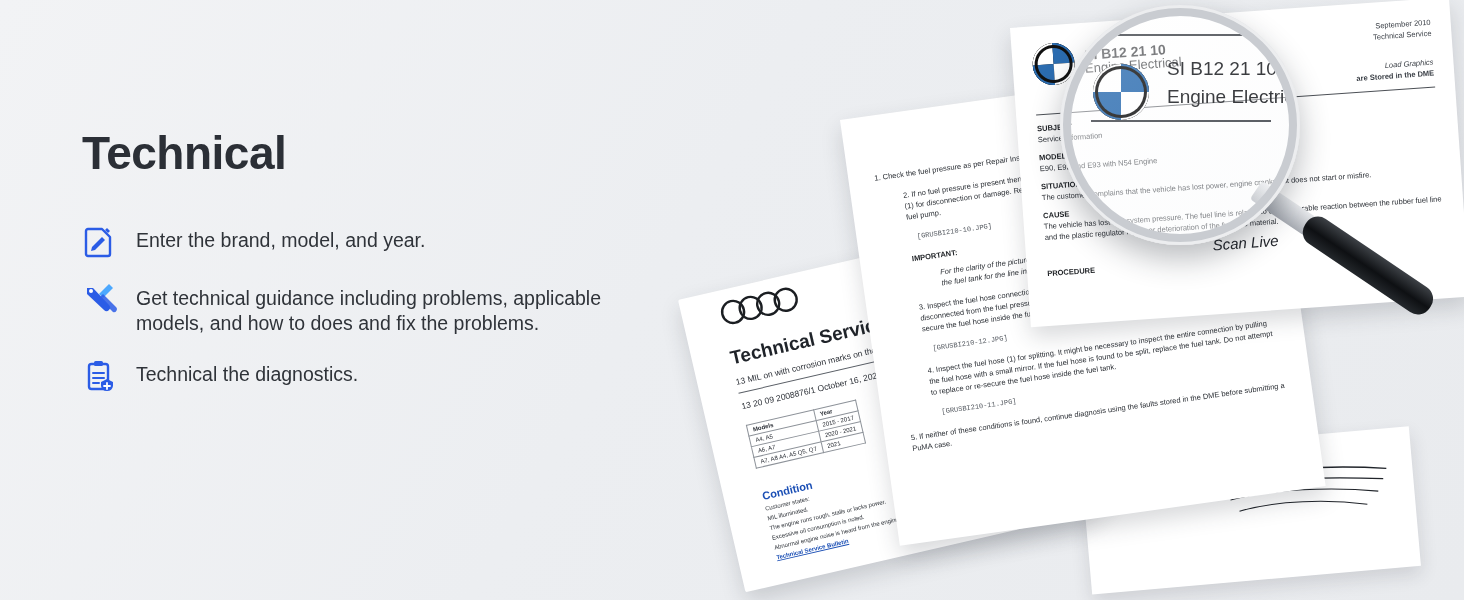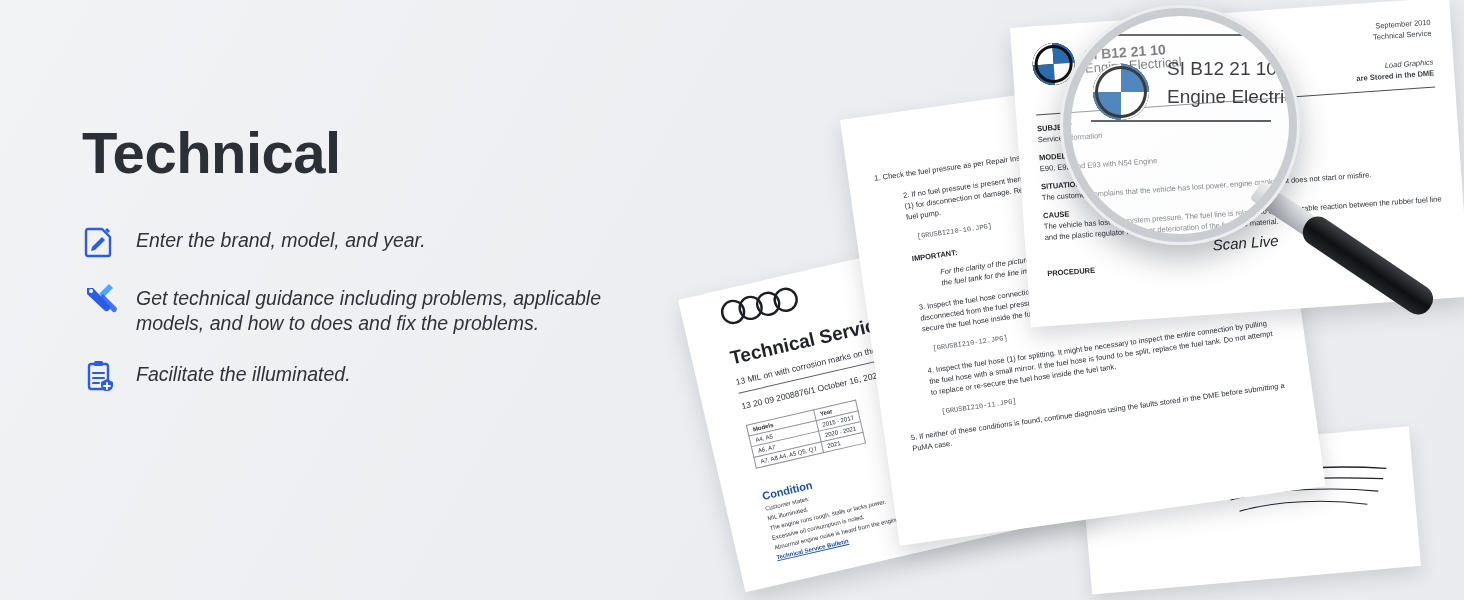--- a/index.html
+++ b/index.html
@@ -21,35 +21,34 @@
   }
 
   
   .left-col {
     position: absolute;
     left: 82px;
     top: 128px;
     width: 600px;
   }
   .headline {
-    font-size: 58px;
+    font-size: 46px;
     line-height: 50px;
     font-weight: bold;
     color: #2b2f36;
     letter-spacing: -0.5px;
     margin: 0 0 46px 0;
   }
   .headline .line {
     display: block;
   }
   .feature {
     display: flex;
     align-items: flex-start;
     margin-bottom: 22px;
-    font-style: italic;
   }
   .feature-icon {
     width: 36px;
     min-width: 36px;
     height: 36px;
     margin-right: 18px;
     display: flex;
     align-items: center;
     justify-content: center;
   }
@@ -435,21 +434,21 @@
     <div class="feature">
       <div class="feature-icon">
         <svg width="34" height="34" viewBox="0 0 34 34">
           <rect x="6" y="5" width="19" height="25" rx="2.5" fill="none" stroke="#2b5ce6" stroke-width="2.4"></rect>
           <rect x="11" y="2" width="9" height="5" rx="1.6" fill="#2b5ce6"></rect>
           <path d="M10 14 h11 M10 19 h11 M10 24 h6" stroke="#2b5ce6" stroke-width="2" stroke-linecap="round"></path>
           <path d="M24 20 l6 3 v4 a6 6 0 0 1 -6 5 a6 6 0 0 1 -6 -5 v-4 z" fill="#2b5ce6"></path>
           <path d="M24 24 v6 M21 27 h6" stroke="#fff" stroke-width="1.8" stroke-linecap="round"></path>
         </svg>
       </div>
-      <div class="feature-text">Facilitate the illuminated.</div>
+      <div class="feature-text">Technical the diagnostics.</div>
     </div>
   </div>
 
   <div class="art">
 
     <div class="paper paper-d">
       <div class="scribble">
         <svg width="180" height="70" viewBox="0 0 180 70">
           <path d="M5 14 C40 4, 120 8, 172 16" stroke="#20242a" stroke-width="1.4" fill="none"></path>
           <path d="M10 24 C50 14, 120 20, 168 26" stroke="#20242a" stroke-width="1.2" fill="none"></path>

